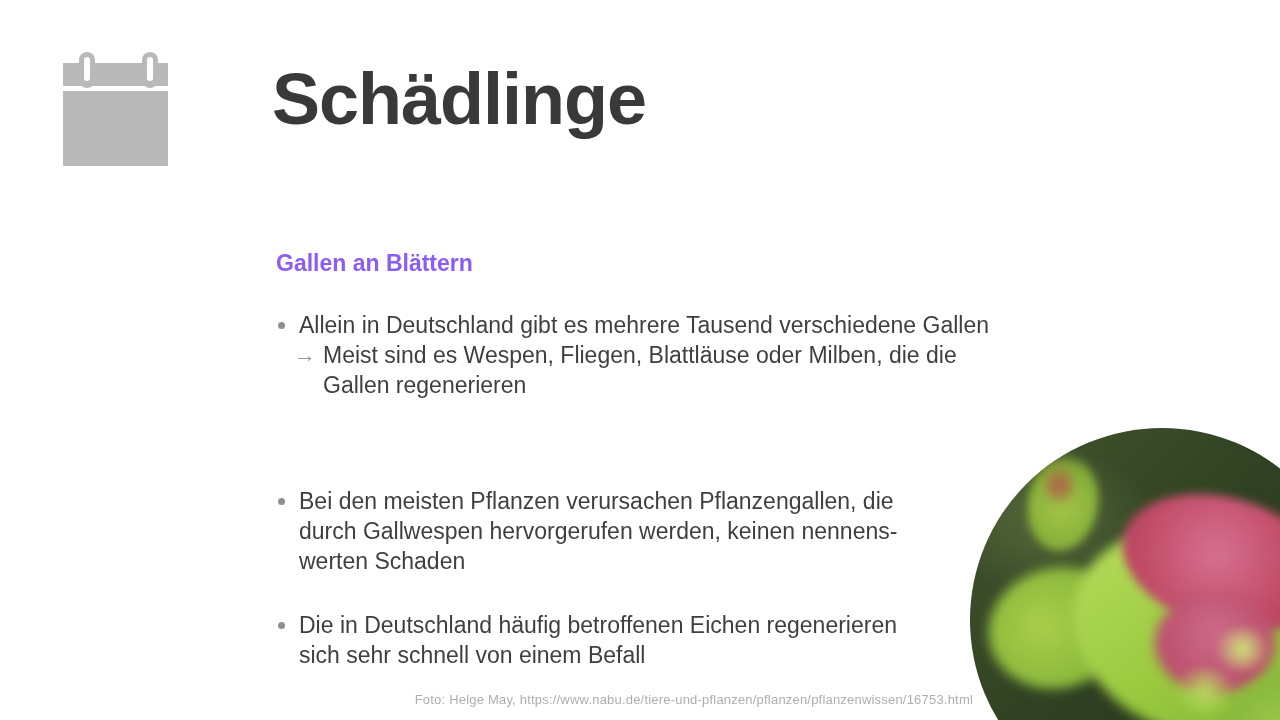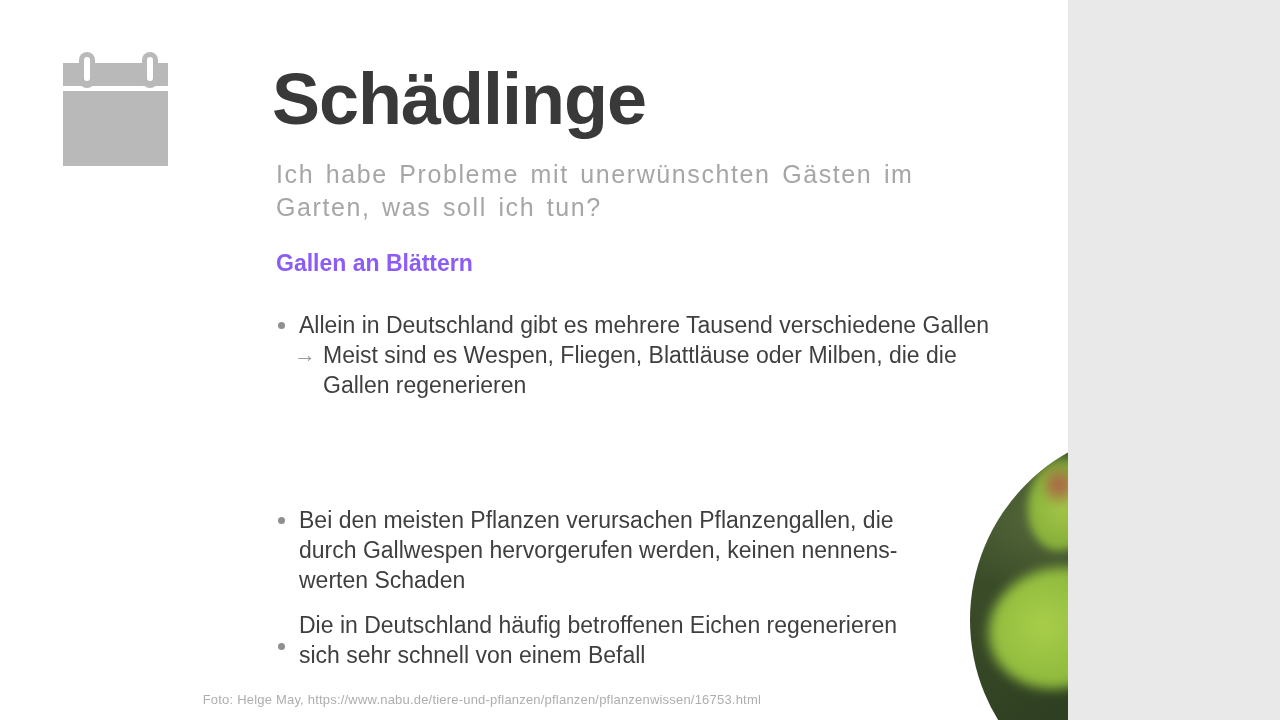--- a/index.html
+++ b/index.html
@@ -1,18 +1,18 @@
 <!DOCTYPE html>
 <html><head>
 <meta charset="utf-8">
 <style>
   html, body { margin: 0; padding: 0; background: #e9e9e9; }
   .slide {
     position: relative;
-    width: 1068px;
+    width: 1280px;
     height: 720px;
     background: #ffffff;
     overflow: hidden;
     font-family: "Liberation Sans", sans-serif;
     color: #3f3f3f;
   }
 
   
   .cal { position: absolute; left: 63px; top: 52px; width: 105px; height: 114px; }
   .cal-bar  { position: absolute; left: 0; top: 11px; width: 105px; height: 23px; background: #b9b9b9; }
@@ -40,22 +40,22 @@
   
   .heading {
     position: absolute; left: 276px;
     font-size: 23px; font-weight: bold; color: #8b5cf6; white-space: nowrap;
   }
   .h1 { top: 250px; }
   .h2 { top: 430px; }
 
   .bullet-row { position: absolute; left: 276px; display: flex; }
   .b1 { top: 310px; }
-  .b2 { top: 505px; }
-  .b3 { top: 610px; align-items: center; }
+  .b2 { top: 486px; }
+  .b3 { top: 610px; }
   .dot {
     flex: 0 0 auto; width: 7px; height: 7px; border-radius: 50%;
     background: #8f8f8f; margin: 12px 14px 0 2px;
   }
   .bullet-text {
     font-size: 23px; line-height: 30px; color: #3f3f3f; white-space: pre-line;
   }
 
   .sub-row { position: absolute; left: 294px; top: 340px; display: flex; }
   .arrow {
@@ -126,22 +126,20 @@
 <div class="slide">
 
   <div class="cal">
     <div class="cal-bar"></div>
     <div class="cal-body"></div>
     <div class="cal-ring r1"></div>
     <div class="cal-ring r2"></div>
   </div>
 
   <div class="title">Schädlinge</div>
-  <div class="subtitle">Ich habe Probleme mit unerwünschten Gästen im
-Garten, was soll ich tun?</div>
 
   <div class="heading h1">Gallen an Blättern</div>
 
   <div class="bullet-row b1">
     <span class="dot"></span>
     <span class="bullet-text">Allein in Deutschland gibt es mehrere Tausend verschiedene Gallen</span>
   </div>
 
   <div class="sub-row">
     <span class="arrow">→</span>

